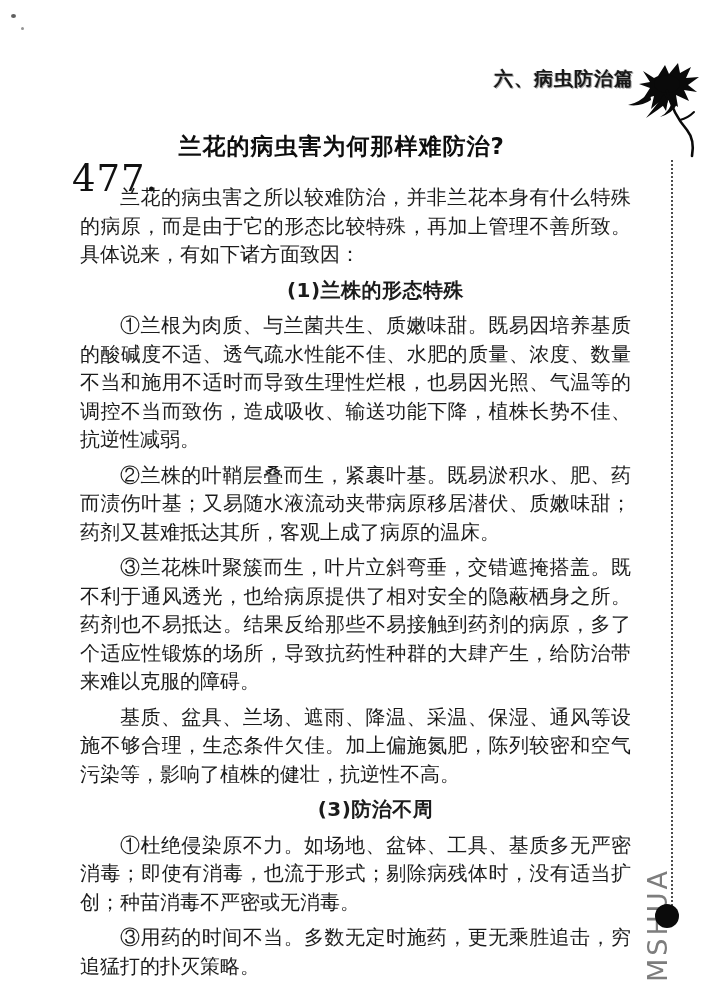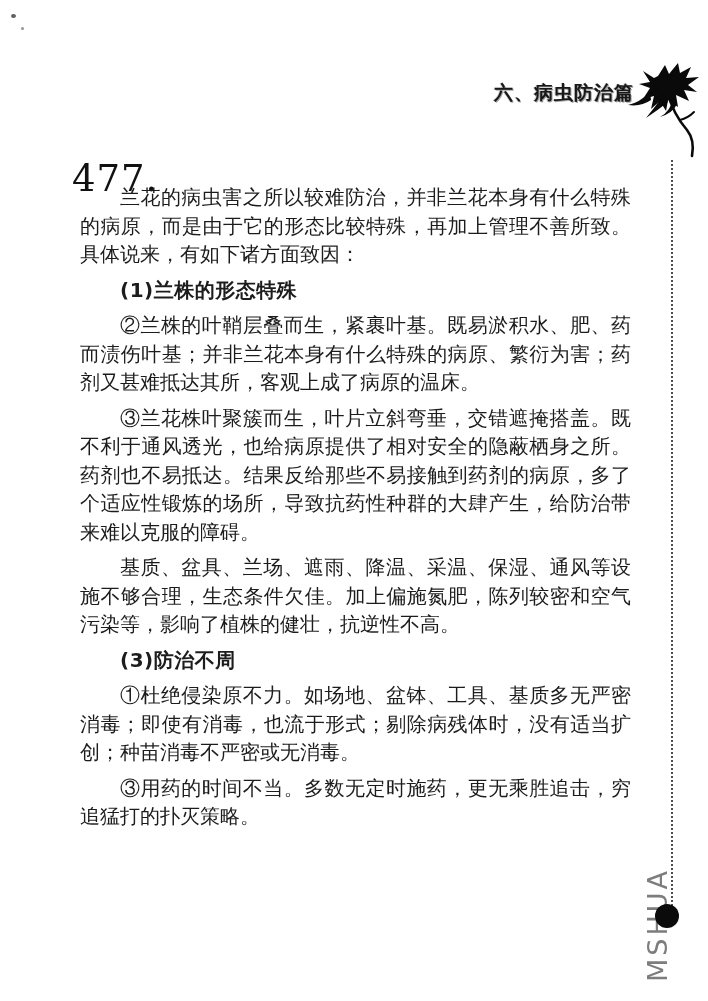--- a/index.html
+++ b/index.html
@@ -11,21 +11,21 @@
     font-family:"DejaVu Serif", serif;
     color:#1c1c1c;
   }
   
   .speck{position:absolute;background:#2a2a2a;border-radius:50%;}
   .speck.s1{left:11px;top:14px;width:5px;height:4px;opacity:.75;}
   .speck.s2{left:21px;top:27px;width:3px;height:3px;opacity:.5;}
 
   
   .running-head{
-    position:absolute;left:494px;top:80px;
+    position:absolute;left:494px;top:66px;
     font-family:"DejaVu Sans", sans-serif;
     font-size:19px;font-weight:800;letter-spacing:1px;
     color:#181818;
     text-shadow:1px 1px 0 rgba(0,0,0,.35), -1px 0 0 rgba(0,0,0,.2);
     white-space:nowrap;
   }
   .illustration{position:absolute;left:620px;top:58px;width:84px;height:102px;}
 
   
   .title-row{
@@ -47,21 +47,21 @@
   
   .body-col{
     position:absolute;left:73px;top:176px;width:565px;
     max-height:800px;overflow:hidden;
     font-size:20px;line-height:28.5px;
     text-align:justify;
   }
   .body-col p{margin:7px;text-indent:2em;}
   .body-col p.sub-heading{
     font-family:"DejaVu Sans", sans-serif;
-    font-weight:700;text-align:left;
+    font-weight:700;text-align:center;
     letter-spacing:.5px;
   }
 
   
   .dotted-rule{
     position:absolute;left:671px;top:160px;height:746px;width:0;
     border-left:2px dotted #4c4c4c;
   }
   .watermark{
     position:absolute;left:588px;top:907px;width:140px;height:36px;
@@ -92,26 +92,28 @@
       <path d="M30 34 Q19 45 8 47 Q21 49 31 42 Z"></path>
       <path d="M53 40 Q51 53 40 59 Q53 55 57 46 Z"></path>
       <path d="M44 36 Q36 48 26 60 Q38 52 48 44 Z"></path>
     </g>
     <path d="M47 33 Q53 56 67 72 Q75 82 72 98" stroke="#0a0a0a" stroke-width="2.6" fill="none" stroke-linecap="round"></path>
     <path d="M60 62 Q68 60 74 54" stroke="#0a0a0a" stroke-width="2" fill="none" stroke-linecap="round"></path>
   </svg>
 
   <div class="title-row">
     <span class="article-number">477.</span>
+    <span class="article-title">兰花的病虫害为何那样难防治?</span>
   </div>
 
   <div class="body-col">
     <p>兰花的病虫害之所以较难防治，并非兰花本身有什么特殊的病原，而是由于它的形态比较特殊，再加上管理不善所致。具体说来，有如下诸方面致因：</p>
     <p class="sub-heading">(1)兰株的形态特殊</p>
-    <p>②兰株的叶鞘层叠而生，紧裹叶基。既易淤积水、肥、药而渍伤叶基；并非兰花本身有什么特殊的病原、繁衍为害；药剂又甚难抵达其所，客观上成了病原的温床。</p>
+    <p>①兰根为肉质、与兰菌共生、质嫩味甜。既易因培养基质的酸碱度不适、透气疏水性能不佳、水肥的质量、浓度、数量不当和施用不适时而导致生理性烂根，也易因光照、气温等的调控不当而致伤，造成吸收、输送功能下降，植株长势不佳、抗逆性减弱。</p>
+    <p>②兰株的叶鞘层叠而生，紧裹叶基。既易淤积水、肥、药而渍伤叶基；又易随水液流动夹带病原移居潜伏、质嫩味甜；药剂又甚难抵达其所，客观上成了病原的温床。</p>
     <p>③兰花株叶聚簇而生，叶片立斜弯垂，交错遮掩搭盖。既不利于通风透光，也给病原提供了相对安全的隐蔽栖身之所。药剂也不易抵达。结果反给那些不易接触到药剂的病原，多了个适应性锻炼的场所，导致抗药性种群的大肆产生，给防治带来难以克服的障碍。</p>
     <p>基质、盆具、兰场、遮雨、降温、采温、保湿、通风等设施不够合理，生态条件欠佳。加上偏施氮肥，陈列较密和空气污染等，影响了植株的健壮，抗逆性不高。</p>
     <p class="sub-heading">(3)防治不周</p>
     <p>①杜绝侵染原不力。如场地、盆钵、工具、基质多无严密消毒；即使有消毒，也流于形式；剔除病残体时，没有适当扩创；种苗消毒不严密或无消毒。</p>
     <p>③用药的时间不当。多数无定时施药，更无乘胜追击，穷追猛打的扑灭策略。</p>
 
   </div>
 
   <div class="dotted-rule"></div>
   <div class="watermark">MSHUA</div>

